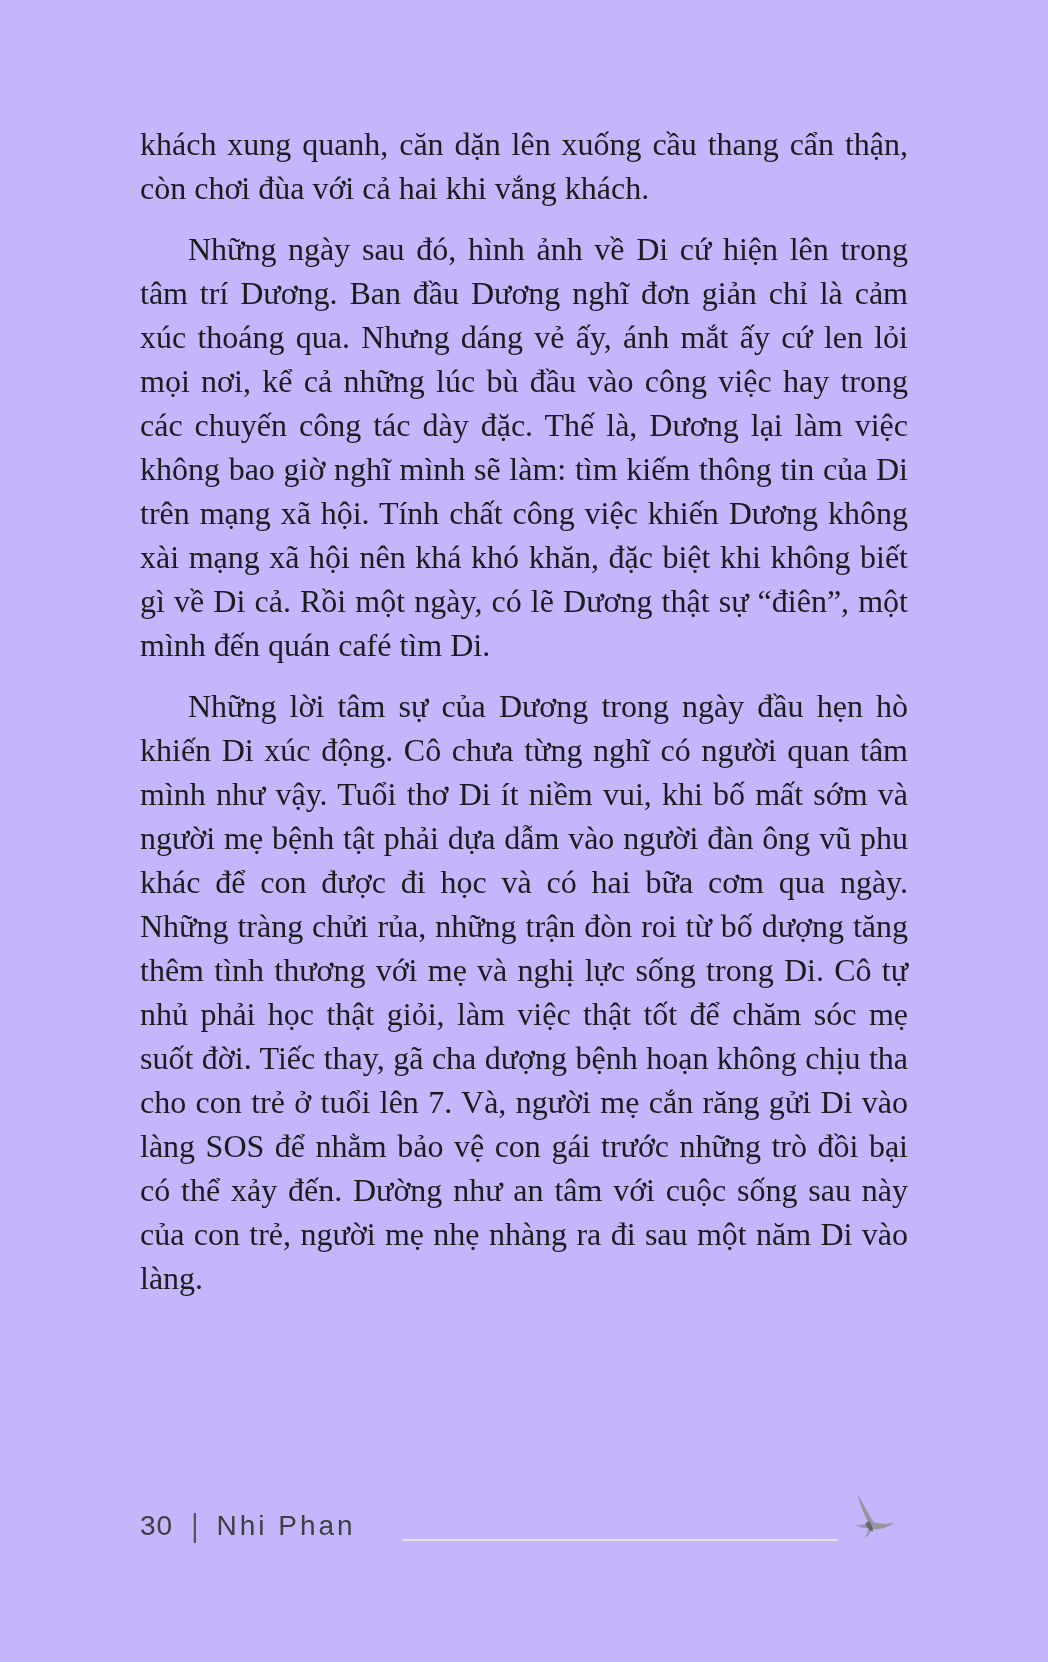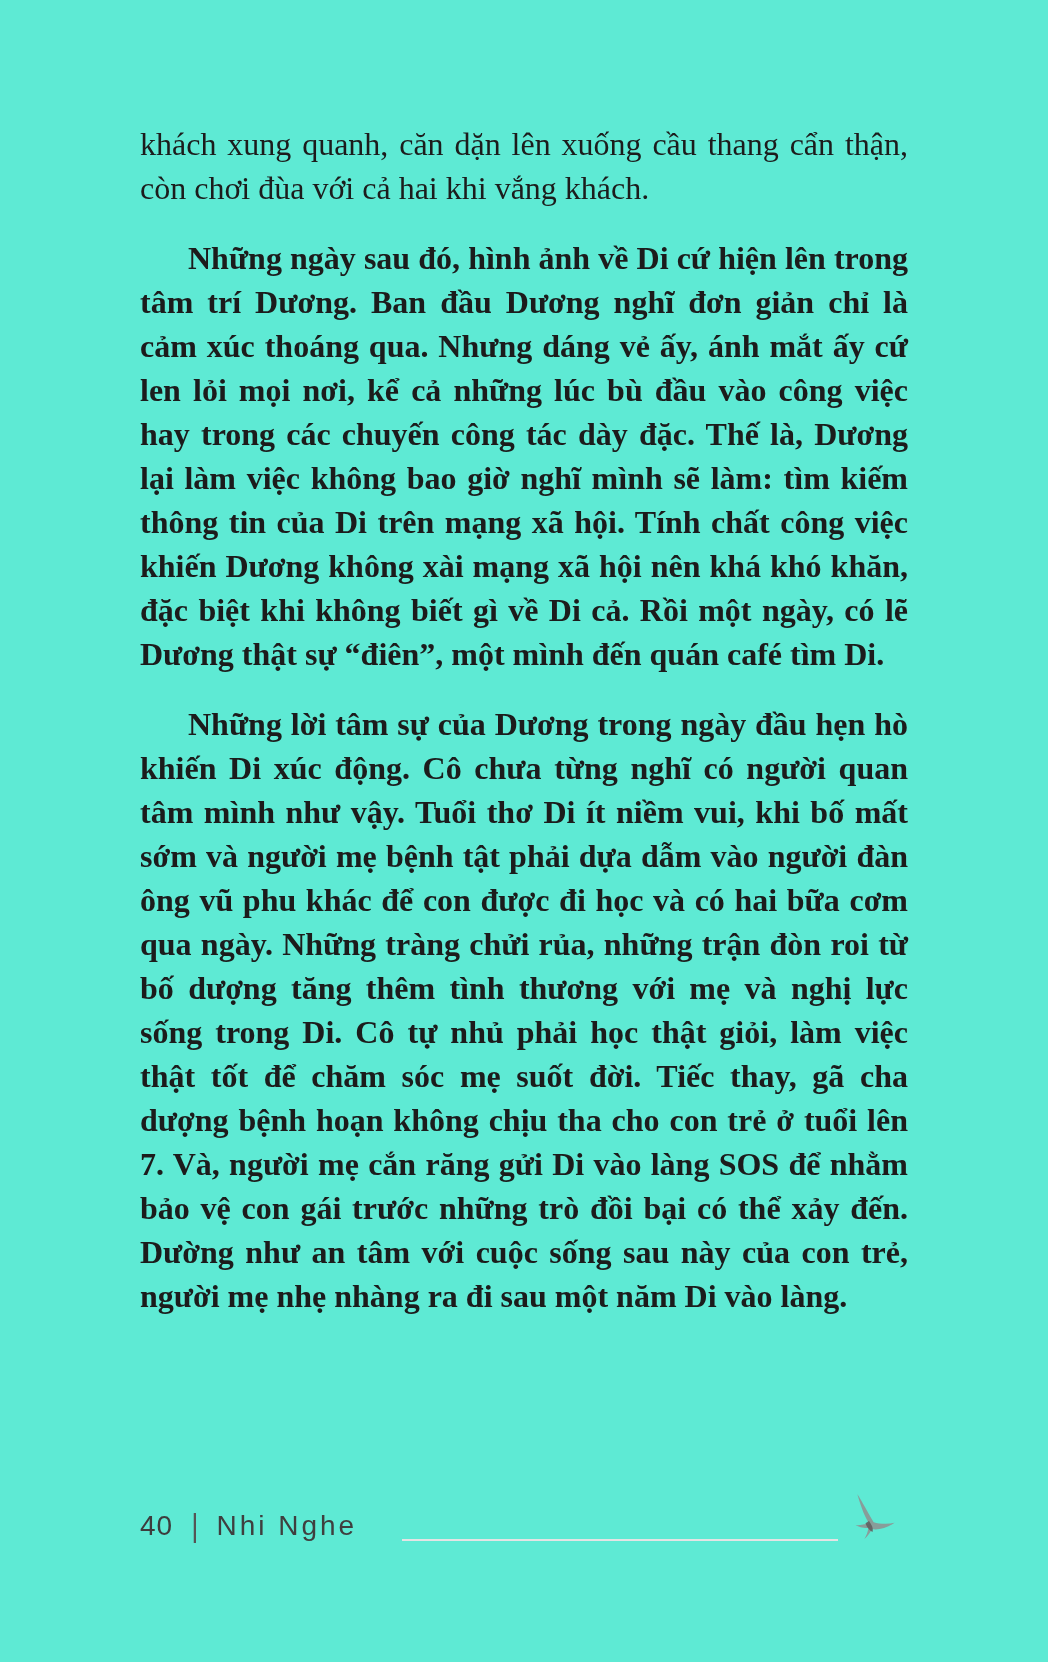--- a/index.html
+++ b/index.html
@@ -4,40 +4,39 @@
 <style>
   html, body {
     margin: 0;
     padding: 0;
     background: #ffffff;
   }
   .page {
     position: relative;
     width: 1048px;
     height: 1662px;
-    background: #5eead4;
+    background: #c4b5fd;
     overflow: hidden;
     font-family: "Liberation Serif", "DejaVu Serif", serif;
   }
   .content {
     position: absolute;
     left: 140px;
     top: 122px;
     width: 768px;
     color: #1c1c1c;
     font-size: 32px;
     line-height: 44px;
     text-align: justify;
   }
   .para {
     margin: 0;
   }
   .para + .para {
-    margin-top: 26px;
-    font-weight: bold;
+    margin-top: 17px;
   }
   .para.indent {
     text-indent: 48px;
   }
   .footer {
     position: absolute;
     left: 140px;
     top: 1502px;
     width: 768px;
     height: 64px;
@@ -89,23 +88,23 @@
 
   <div class="content">
 
   <p class="para">khách xung quanh, căn dặn lên xuống cầu thang cẩn thận, còn chơi đùa với cả hai khi vắng khách.</p>
       <p class="para indent">Những ngày sau đó, hình ảnh về Di cứ hiện lên trong tâm trí Dương. Ban đầu Dương nghĩ đơn giản chỉ là cảm xúc thoáng qua. Nhưng dáng vẻ ấy, ánh mắt ấy cứ len lỏi mọi nơi, kể cả những lúc bù đầu vào công việc hay trong các chuyến công tác dày đặc. Thế là, Dương lại làm việc không bao giờ nghĩ mình sẽ làm: tìm kiếm thông tin của Di trên mạng xã hội. Tính chất công việc khiến Dương không xài mạng xã hội nên khá khó khăn, đặc biệt khi không biết gì về Di cả. Rồi một ngày, có lẽ Dương thật sự “điên”, một mình đến quán café tìm Di.</p>
       <p class="para indent">Những lời tâm sự của Dương trong ngày đầu hẹn hò khiến Di xúc động. Cô chưa từng nghĩ có người quan tâm mình như vậy. Tuổi thơ Di ít niềm vui, khi bố mất sớm và người mẹ bệnh tật phải dựa dẫm vào người đàn ông vũ phu khác để con được đi học và có hai bữa cơm qua ngày. Những tràng chửi rủa, những trận đòn roi từ bố dượng tăng thêm tình thương với mẹ và nghị lực sống trong Di. Cô tự nhủ phải học thật giỏi, làm việc thật tốt để chăm sóc mẹ suốt đời. Tiếc thay, gã cha dượng bệnh hoạn không chịu tha cho con trẻ ở tuổi lên 7. Và, người mẹ cắn răng gửi Di vào làng SOS để nhằm bảo vệ con gái trước những trò đồi bại có thể xảy đến. Dường như an tâm với cuộc sống sau này của con trẻ, người mẹ nhẹ nhàng ra đi sau một năm Di vào làng.</p>
     </div>
 
   <div class="footer">
     <div class="footer-text">
-      <span class="page-number">40</span>
+      <span class="page-number">30</span>
       <span class="footer-separator">|</span>
-      <span class="author-name">Nhi Nghe</span>
+      <span class="author-name">Nhi Phan</span>
     </div>
     <div class="footer-line"></div>
     <svg class="bird" viewBox="0 0 100 100" xmlns="http://www.w3.org/2000/svg">
       <path d="M30 4 C34 18 40 38 50 54 C42 56 33 58 27 57 C33 61 42 63 49 62 C48 68 46 75 42 81 C48 77 52 70 55 64 C66 66 82 62 94 53 C82 56 68 55 58 52 C48 36 38 16 30 4 Z" fill="#8f8f8f" opacity="0.85"></path>
       <path d="M50 50 C54 56 58 62 56 69 C50 66 46 60 44 54 Z" fill="#606060" opacity="0.9"></path>
     </svg>
   </div>
 
 </div>
 

